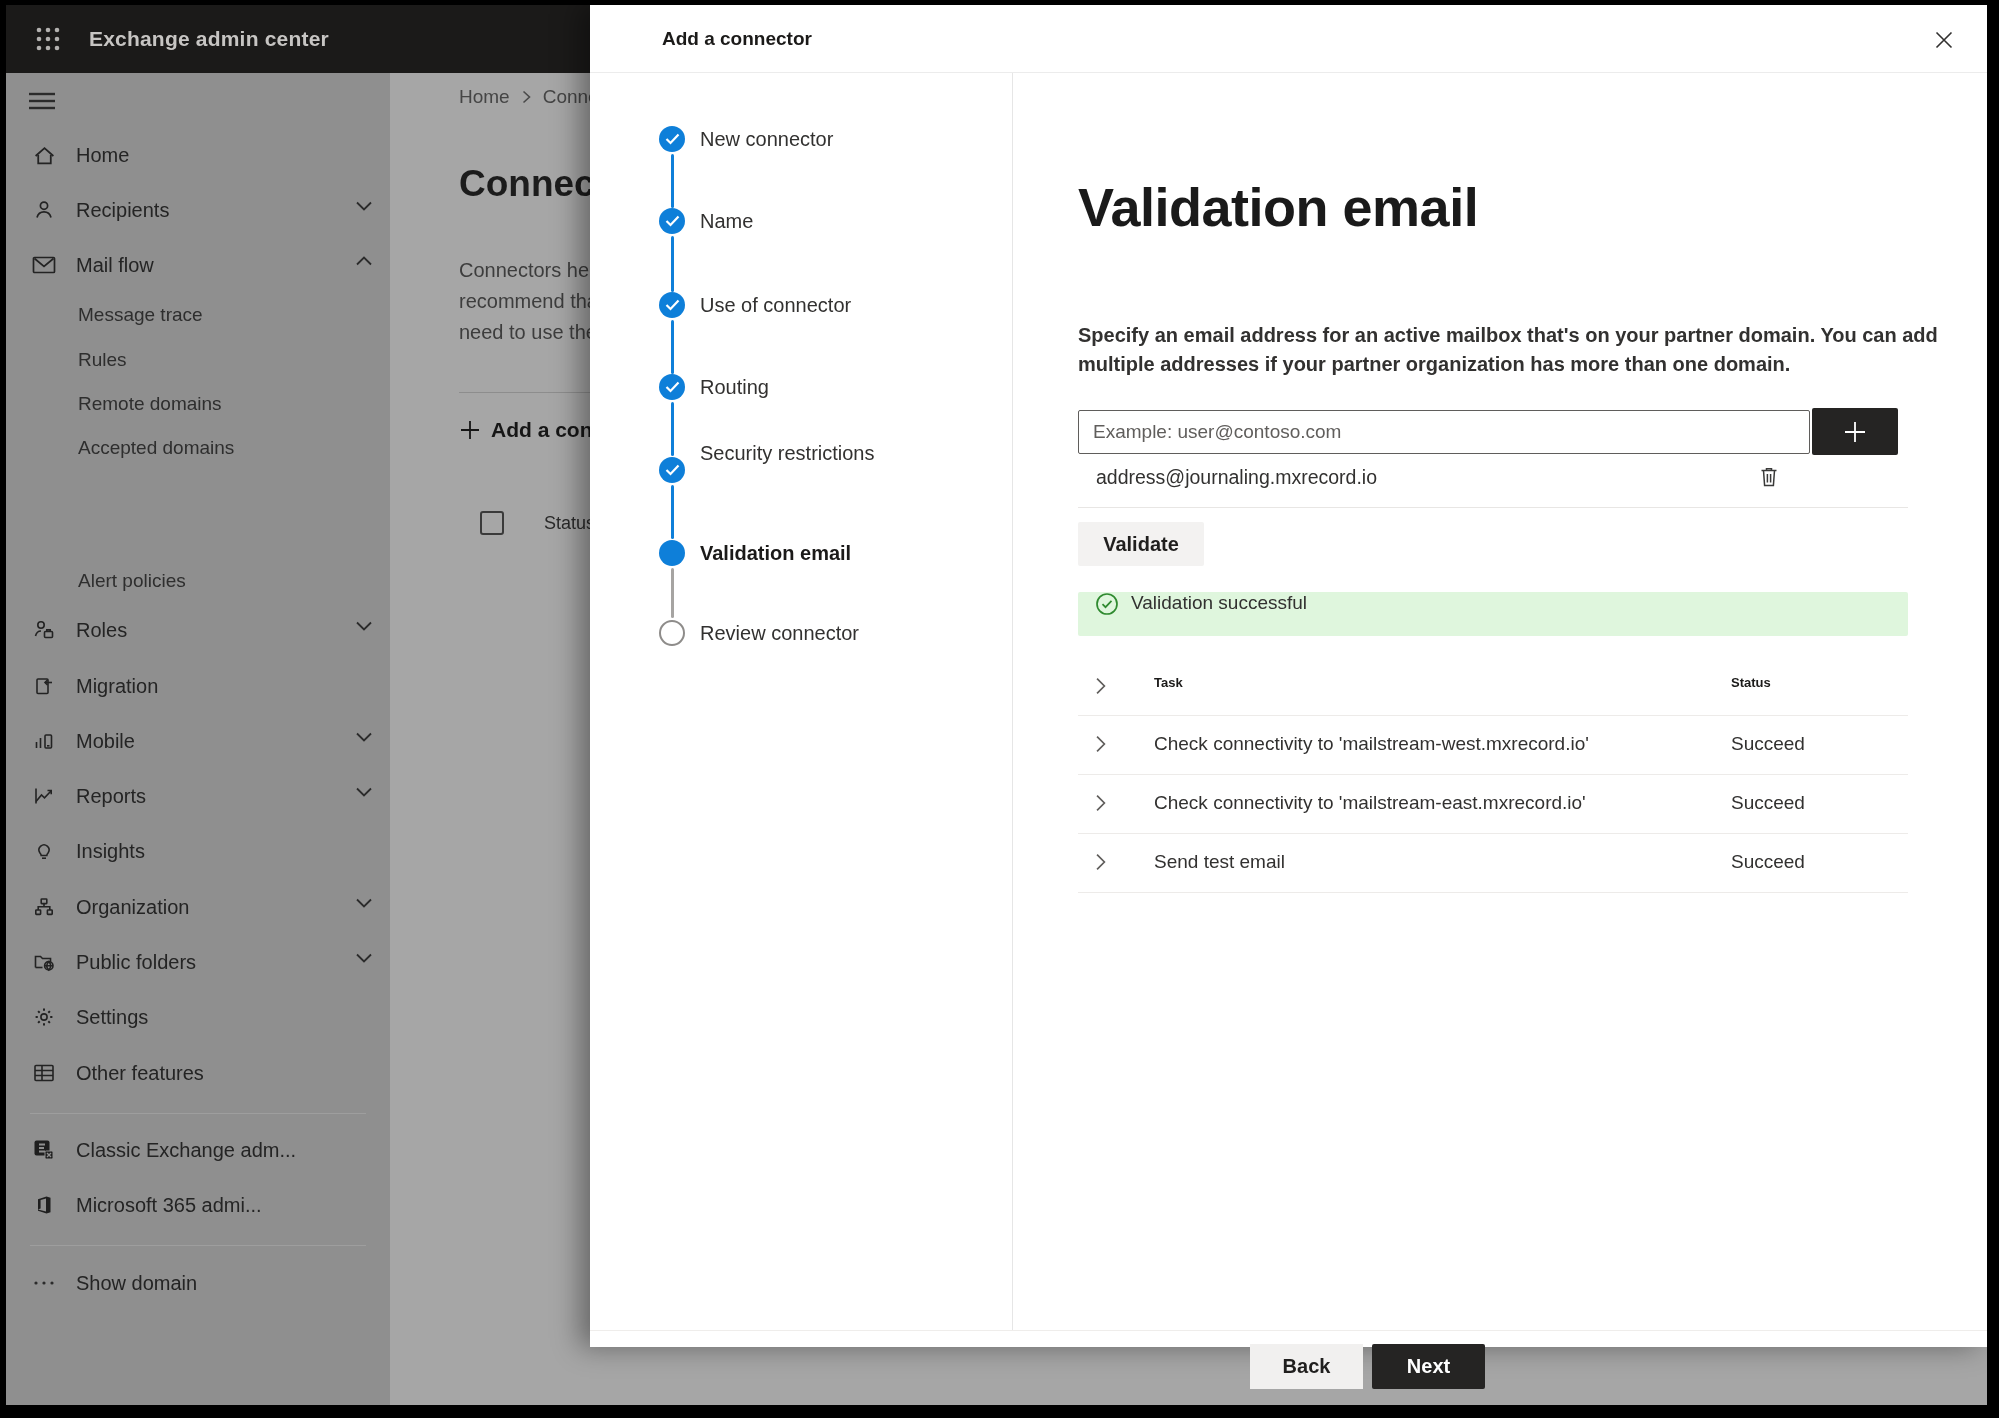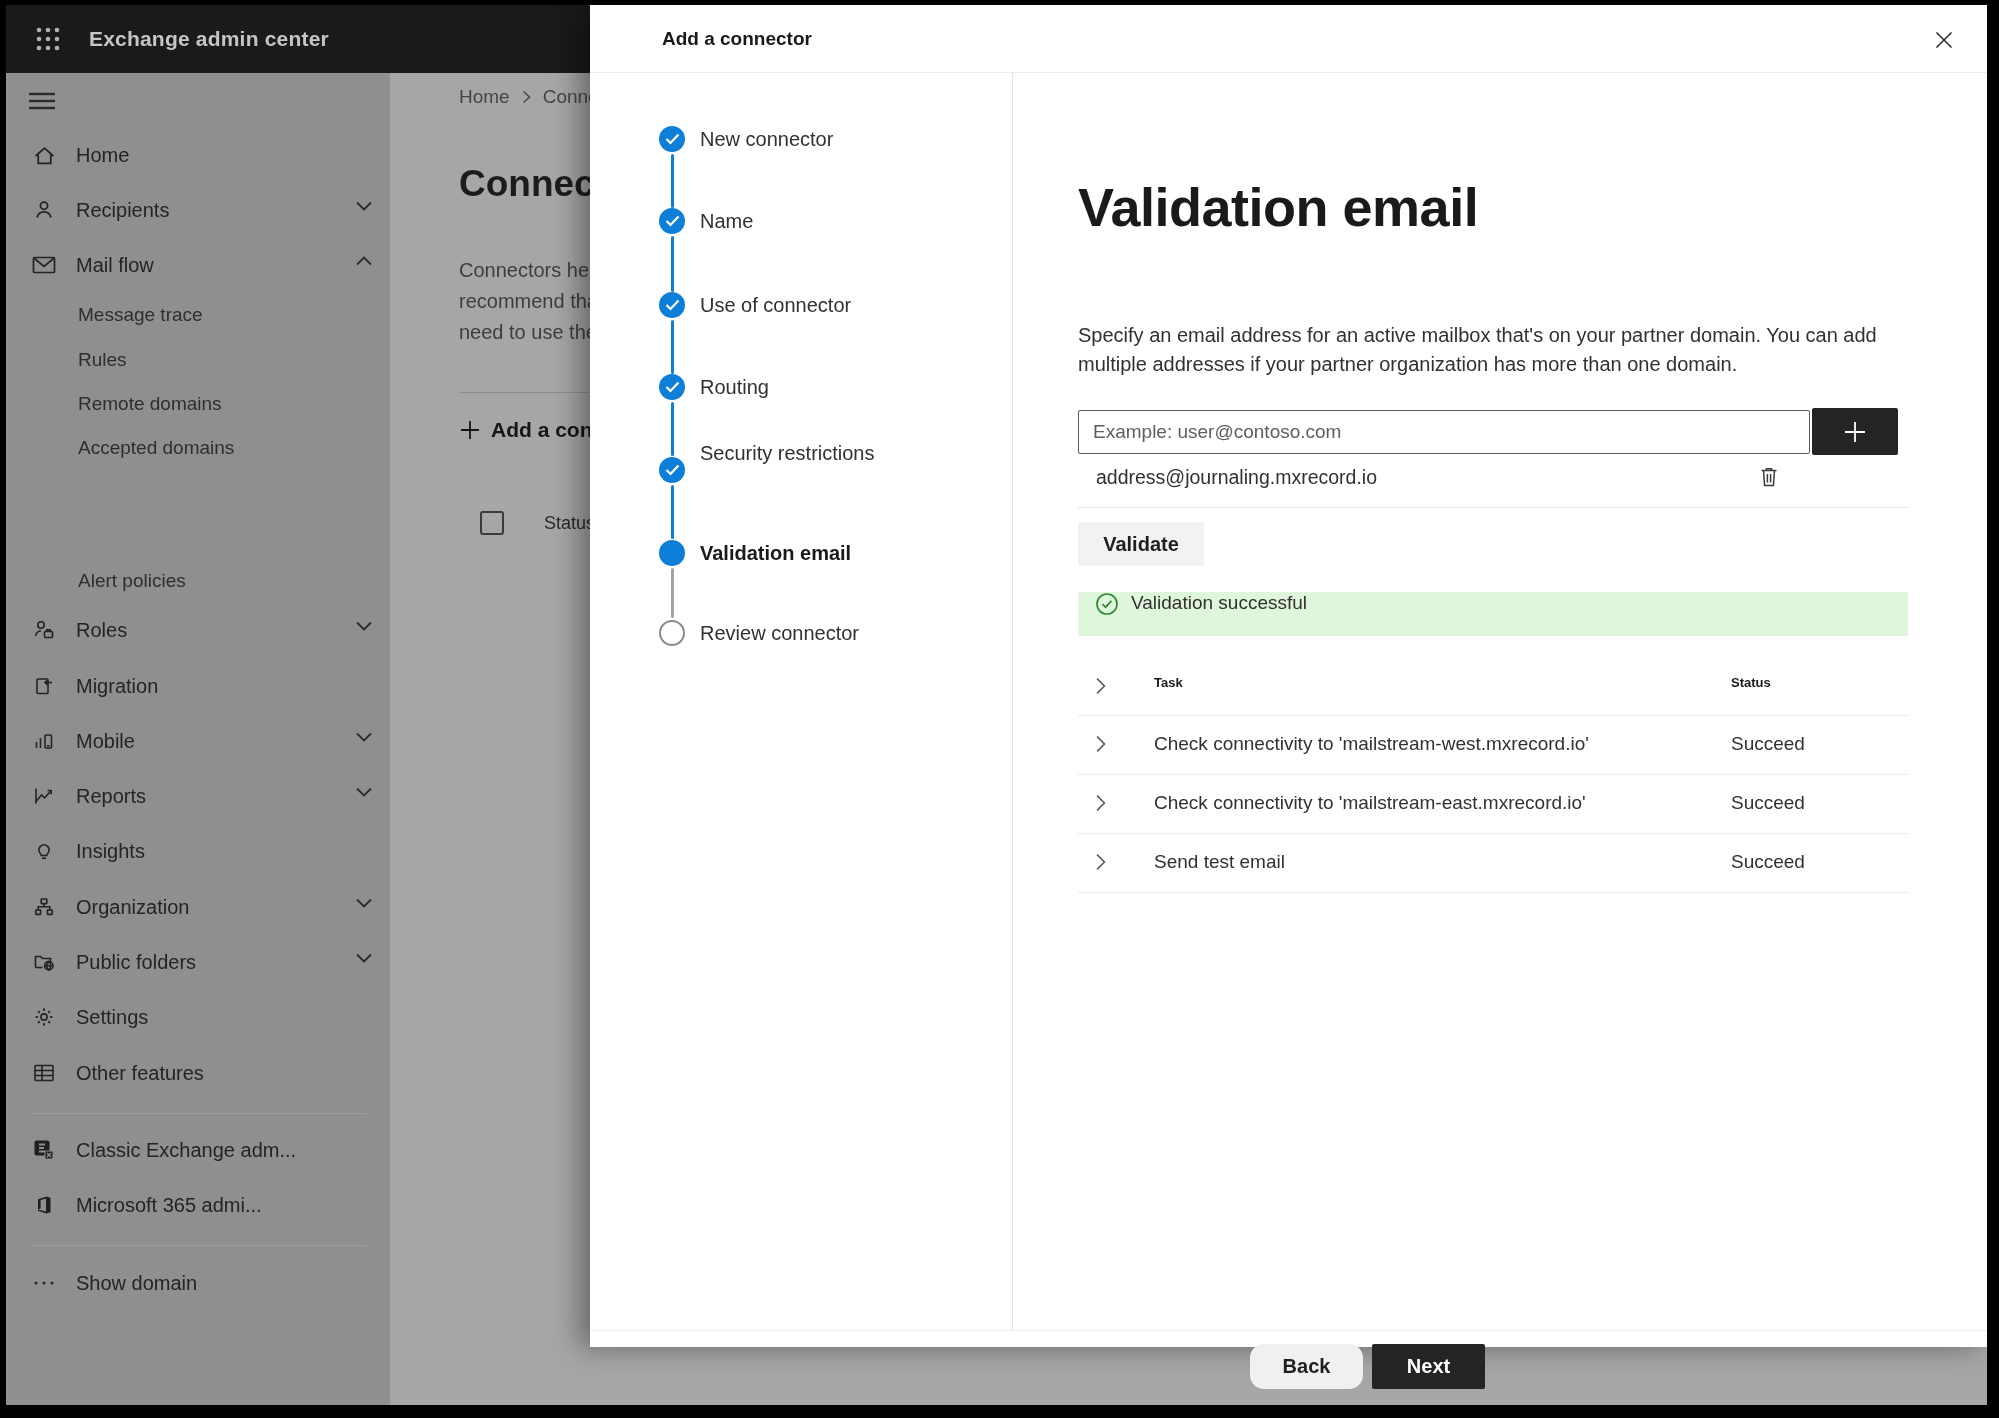--- a/index.html
+++ b/index.html
@@ -47,21 +47,21 @@
   .seg.blue { background:#0e7fd9; }
   .seg.gray { background:#a6a4a2; }
   .step-dot { position:absolute; left:69px; width:26px; height:26px; border-radius:50%; }
   .dot-done, .dot-current { background:#0e7fd9; display:flex; align-items:center; justify-content:center; }
   .dot-pending { background:#fff; border:2.5px solid #8e8c8a; }
   .step-lbl { position:absolute; left:110px; height:28px; line-height:28px; font-size:20px; color:#323130; cursor:pointer; white-space:nowrap; }
   .step-lbl.current { font-weight:700; color:#1b1a19; }
 
   
   .c-title { position:absolute; left:488px; top:170px; font-size:54px; line-height:64px; font-weight:700; color:#1a1a1a; letter-spacing:-.5px; }
-  .c-desc { position:absolute; left:488px; top:316px; font-size:20px; line-height:29px; color:#323130; }
+  .c-desc { position:absolute; left:488px; top:316px; font-size:20px; line-height:29px; color:#323130;font-weight:bold; }
   .email-input { position:absolute; left:488px; top:405px; width:732px; height:44px; border:1.4px solid #5f5d5b; border-radius:2px; padding:0 14px; font-size:19px; color:#323130; font-family:"Liberation Sans", sans-serif; background:#fff; outline:none; }
   .email-input::placeholder { color:#605e5c; opacity:1; }
   .plus-btn { position:absolute; left:1222px; top:403px; width:86px; height:47px; background:#252423; border:none; border-radius:2px; display:flex; align-items:center; justify-content:center; cursor:pointer; }
   .addr-row { position:absolute; left:488px; top:453px; width:830px; height:38px; }
   .addr-txt { position:absolute; left:18px; top:8px; font-size:19.5px; color:#323130; }
   .trash-btn { position:absolute; left:673px; top:1px; width:36px; height:36px; display:flex; align-items:center; justify-content:center; cursor:pointer; color:#3a3a39; background:none; border:none; }
   .c-div1 { position:absolute; left:488px; top:502px; width:830px; height:1px; background:#e8e6e4; }
   .validate-btn { position:absolute; left:488px; top:517px; width:126px; height:44px; background:#f3f2f1; border:none; border-radius:2px; font-size:20px; font-weight:600; color:#201f1e; font-family:"Liberation Sans", sans-serif; cursor:pointer; }
   .banner { position:absolute; left:488px; top:587px; width:830px; height:44px; background:#dff6dd; border-radius:2px; display:flex; align-items:flex-start; }
   .banner-ic { margin-left:17px; width:24px; height:24px; color:#2f8a2f; display:flex; align-items:center; }
@@ -75,21 +75,21 @@
   .t-head { position:relative; height:55px; font-size:13px; font-weight:700; color:#1b1a19; }
   .t-head .t-chev { top:17px; }
   .t-head .t-task, .t-head .t-status { top:15px; }
   .t-row { position:relative; height:59px; border-top:1px solid #edebe9; font-size:19px; color:#323130; }
   .t-row .t-chev { top:19px; }
   .t-row .t-task, .t-row .t-status { top:17px; }
   .t-bottom { border-top:1px solid #edebe9; }
 
   
   .f-div { position:absolute; left:0; top:1325px; width:100%; height:1px; background:#efedeb; }
-  .back-btn { position:absolute; left:660px; top:1339px; width:113px; height:45px; background:#f1f0ef; border:none; border-radius:14px; font-size:20px; font-weight:600; color:#201f1e; font-family:"Liberation Sans", sans-serif; cursor:pointer; }
+  .back-btn { position:absolute; left:660px; top:1339px; width:113px; height:45px; background:#f1f0ef; border:none; border-radius:0; font-size:20px; font-weight:600; color:#201f1e; font-family:"Liberation Sans", sans-serif; cursor:pointer; }
   .next-btn { position:absolute; left:782px; top:1339px; width:113px; height:45px; background:#252423; border:none; border-radius:2px; font-size:20px; font-weight:600; color:#ffffff; font-family:"Liberation Sans", sans-serif; cursor:pointer; }
 
   svg { display:block; }
 </style>
 </head>
 <body>
 
 <div class="screen">
 
   <div class="appbar">

